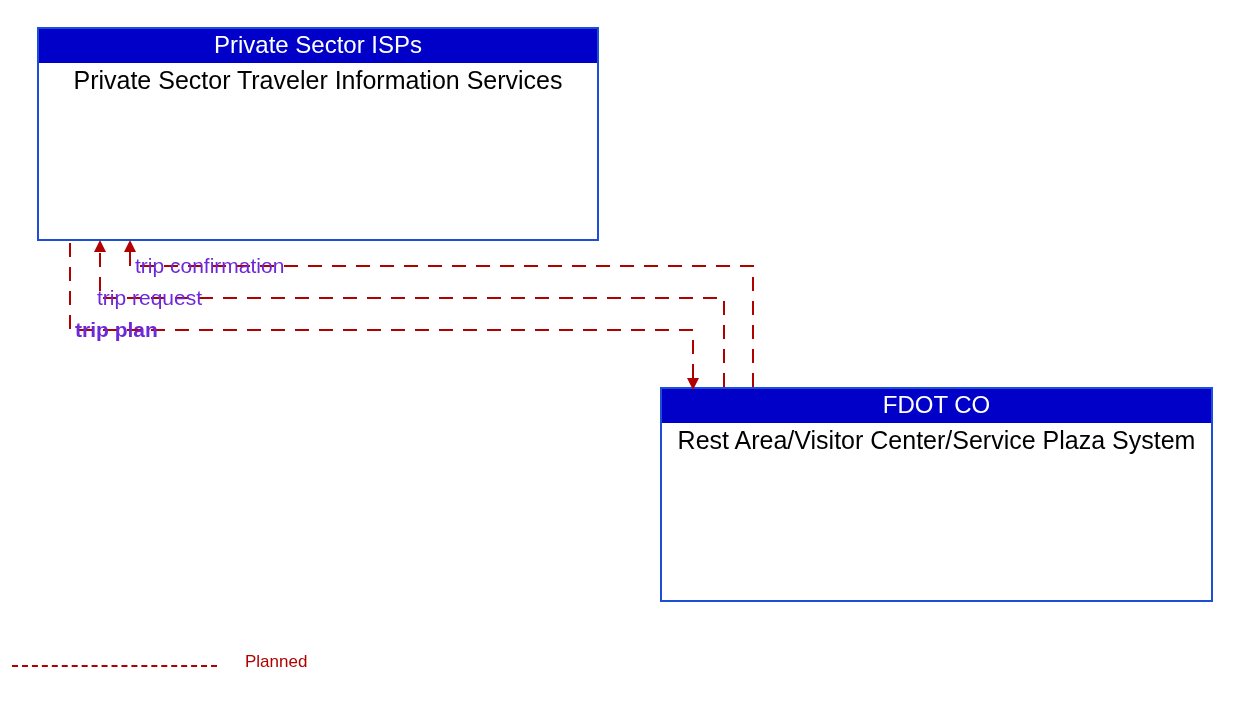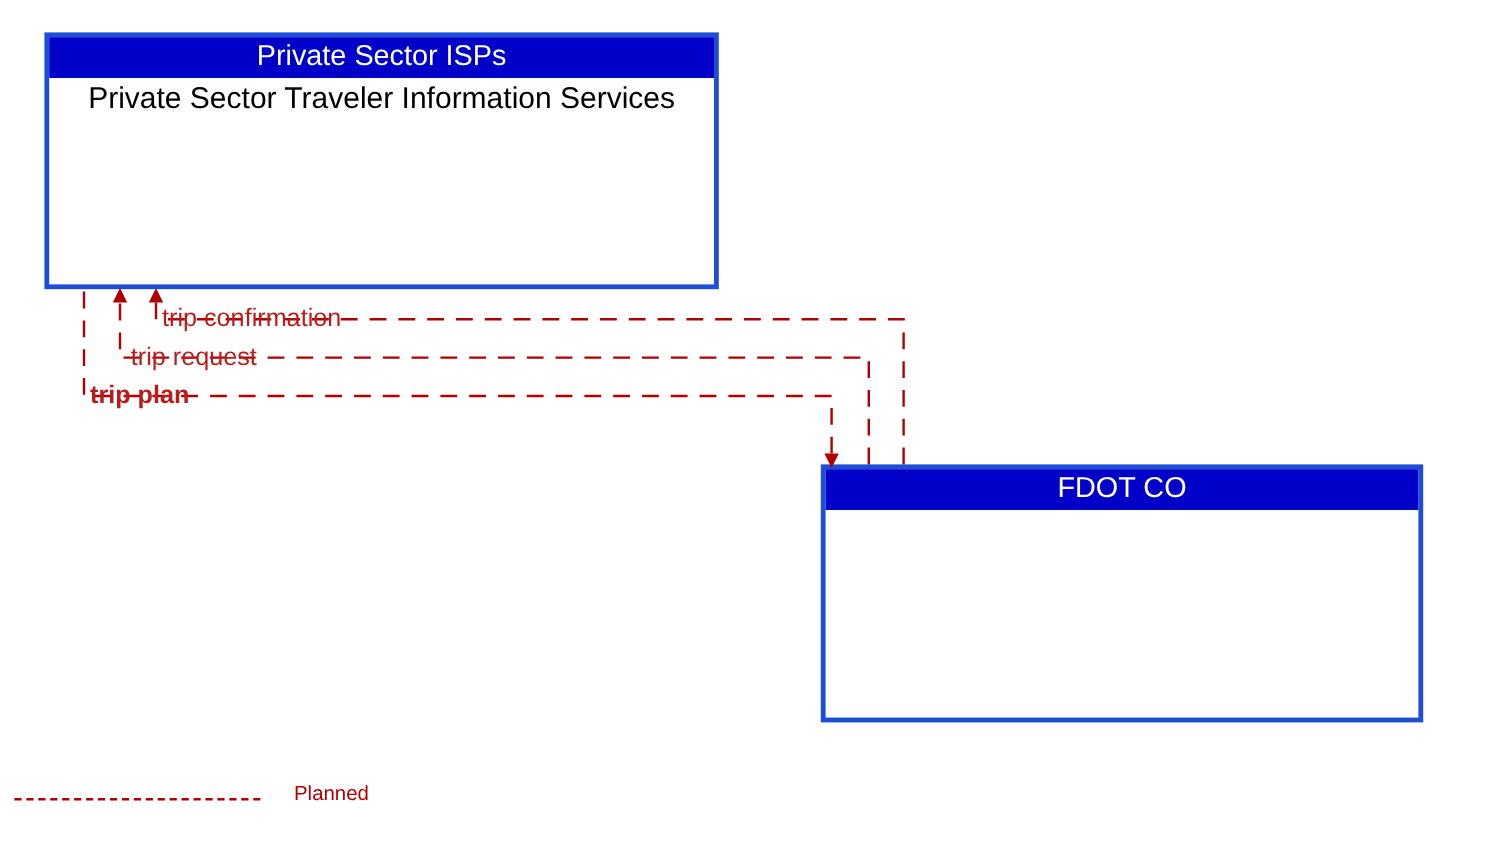--- a/index.html
+++ b/index.html
@@ -7,41 +7,41 @@
     margin: 0;
     padding: 0;
     width: 1252px;
     height: 718px;
     position: relative;
     font-family: Arial, Helvetica, sans-serif;
     background: #ffffff;
   }
   .entity-box {
     position: absolute;
-    border: 4px solid #1d4ed8;
+    border: 2px solid #1d4ed8;
     background: #fff;
   }
   .entity-header {
     background: #0000c8;
     color: #fff;
     text-align: center;
     font-size: 24px;
     padding: 3px 6px 5px;
     line-height: 1.1;
   }
   .entity-body {
     text-align: center;
     font-size: 25px;
     padding: 3px 10px 4px;
     line-height: 1.15;
     color: #000;
   }
   .flow-label {
     position: absolute;
-    color: #b91c1c;
+    color: #6d28d9;
     font-size: 21px;
     white-space: nowrap;
   }
   .legend-line {
     position: absolute;
     border-top: 2px dashed #b00000;
     height: 0;
   }
   .legend-text {
     position: absolute;
@@ -57,22 +57,23 @@
   }
 </style>
 </head>
 <body>
 
 <div class="entity-box" style="left:37px; top:27px; width:562px; height:214px;">
   <div class="entity-header">Private Sector ISPs</div>
   <div class="entity-body">Private Sector Traveler Information Services</div>
 </div>
 
-<div class="entity-box" style="left:684px; top:387px; width:502px; height:215px;">
+<div class="entity-box" style="left:660px; top:387px; width:553px; height:215px;">
   <div class="entity-header">FDOT CO</div>
+  <div class="entity-body">Rest Area/Visitor Center/Service Plaza System</div>
 </div>
 
 <svg class="flows">
   <defs>
     <marker id="arrowUp" markerWidth="10" markerHeight="10" refX="5" refY="2" orient="auto-start-reverse">
       <path d="M0,8 L5,0 L10,8 Z" fill="#b00000"></path>
     </marker>
     <marker id="arrowDown" markerWidth="10" markerHeight="10" refX="5" refY="8" orient="auto">
       <path d="M0,0 L5,8 L10,0 Z" fill="#b00000"></path>
     </marker>
@@ -82,17 +83,17 @@
   <polygon points="687,378 693,390 699,378" fill="#b00000"></polygon>
 
   <path d="M 724 387 L 724 298 L 100 298 L 100 245" stroke="#b00000" stroke-width="2" stroke-dasharray="14,10" fill="none"></path>
   <polygon points="94,252 100,240 106,252" fill="#b00000"></polygon>
 
   <path d="M 753 387 L 753 266 L 130 266 L 130 245" stroke="#b00000" stroke-width="2" stroke-dasharray="14,10" fill="none"></path>
   <polygon points="124,252 130,240 136,252" fill="#b00000"></polygon>
 </svg>
 
 <div class="flow-label" style="left:135px; top:254px;">trip confirmation</div>
-<div class="flow-label" style="left:109px; top:286px;">trip request</div>
+<div class="flow-label" style="left:97px; top:286px;">trip request</div>
 <div class="flow-label" style="left:75px; top:318px;font-weight:bold;">trip plan</div>
 
 <div class="legend-line" style="left:12px; top:665px; width:205px;"></div>
 <div class="legend-text" style="left:245px; top:652px;">Planned</div>
 
 </body></html>

